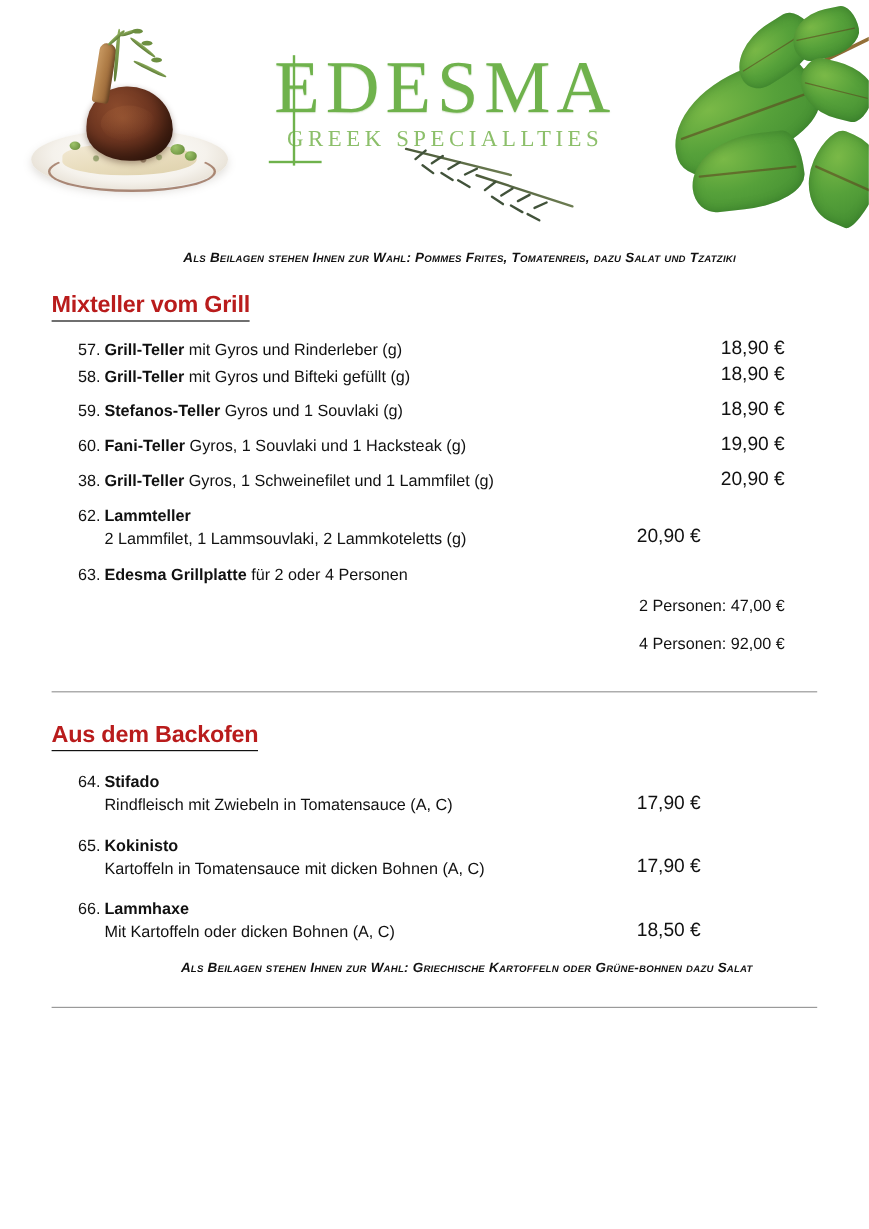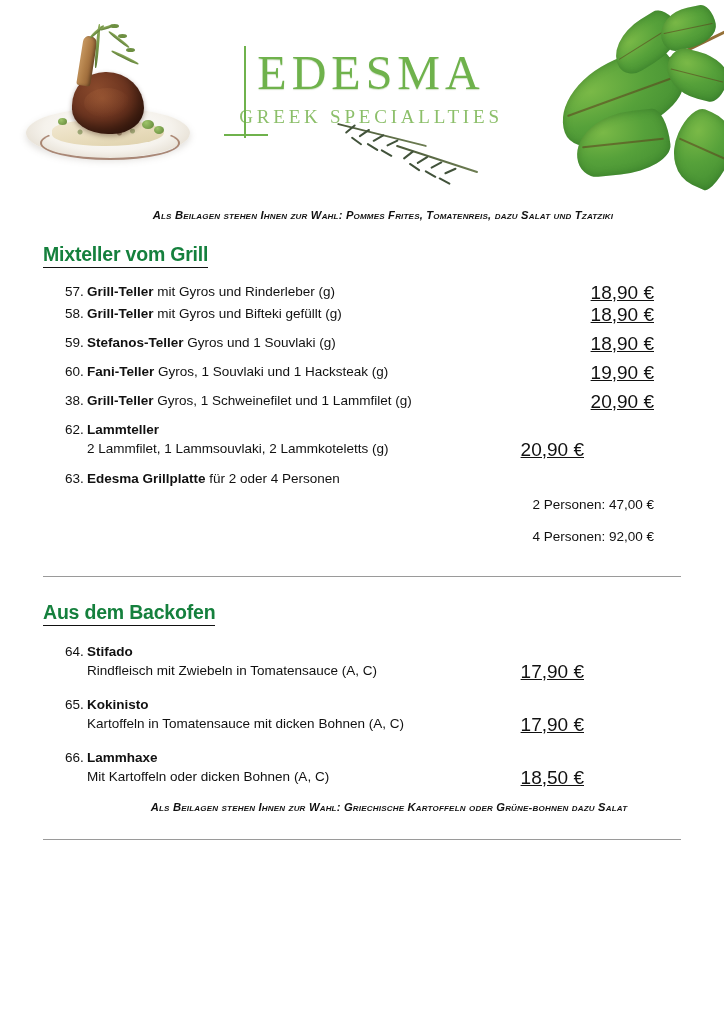--- a/index.html
+++ b/index.html
@@ -187,21 +187,21 @@
   .logo-block {
     position: absolute;
     left: 218px;
     top: 42px;
     width: 306px;
     height: 104px;
     text-align: center;
   }
   .logo-word {
     font-family: "Liberation Serif", serif;
-    font-size: 48px;
+    font-size: 62px;
     line-height: 62px;
     letter-spacing: 5px;
     font-weight: 400;
     color: #6fb24c;
     text-shadow: 0 1px 1px rgba(120,170,90,.35);
     white-space: nowrap;
   }
   .logo-sub {
     font-family: Liberation Serif, serif;
     font-size: 19px;
@@ -260,21 +260,21 @@
     color: #111;
   }
   .note-top {
     margin: 9px 0 0 0;
     padding: 0 22px 0 64px;
   }
   .section-title {
     font-size: 19.5px;
     font-weight: 700;
     letter-spacing: -.2px;
-    color: #15803d;
+    color: #b91c1c;
     margin: 22px 0 0 43px;
     display: inline-block;
     border-bottom: 1.6px solid #111;
     padding-bottom: 1px;
   }
   .items {
     margin: 14px 0 0 0;
     padding: 0;
     list-style: none;
   }
@@ -302,24 +302,23 @@
   }
   .item .name {
     font-weight: 700;
   }
   .item .rest {
     font-weight: 400;
   }
   .item .price {
     position: absolute;
     right: 70px;
-    font-size: 19px;
+    font-size: 16px;
     color: #111;
     white-space: nowrap;
-    text-decoration: underline;
   }
   .item .desc {
     margin-left: 22px;
     font-size: 13.5px;
     line-height: 20px;
     color: #111;
   }
   .item .desc-row {
     position: relative;
   }

